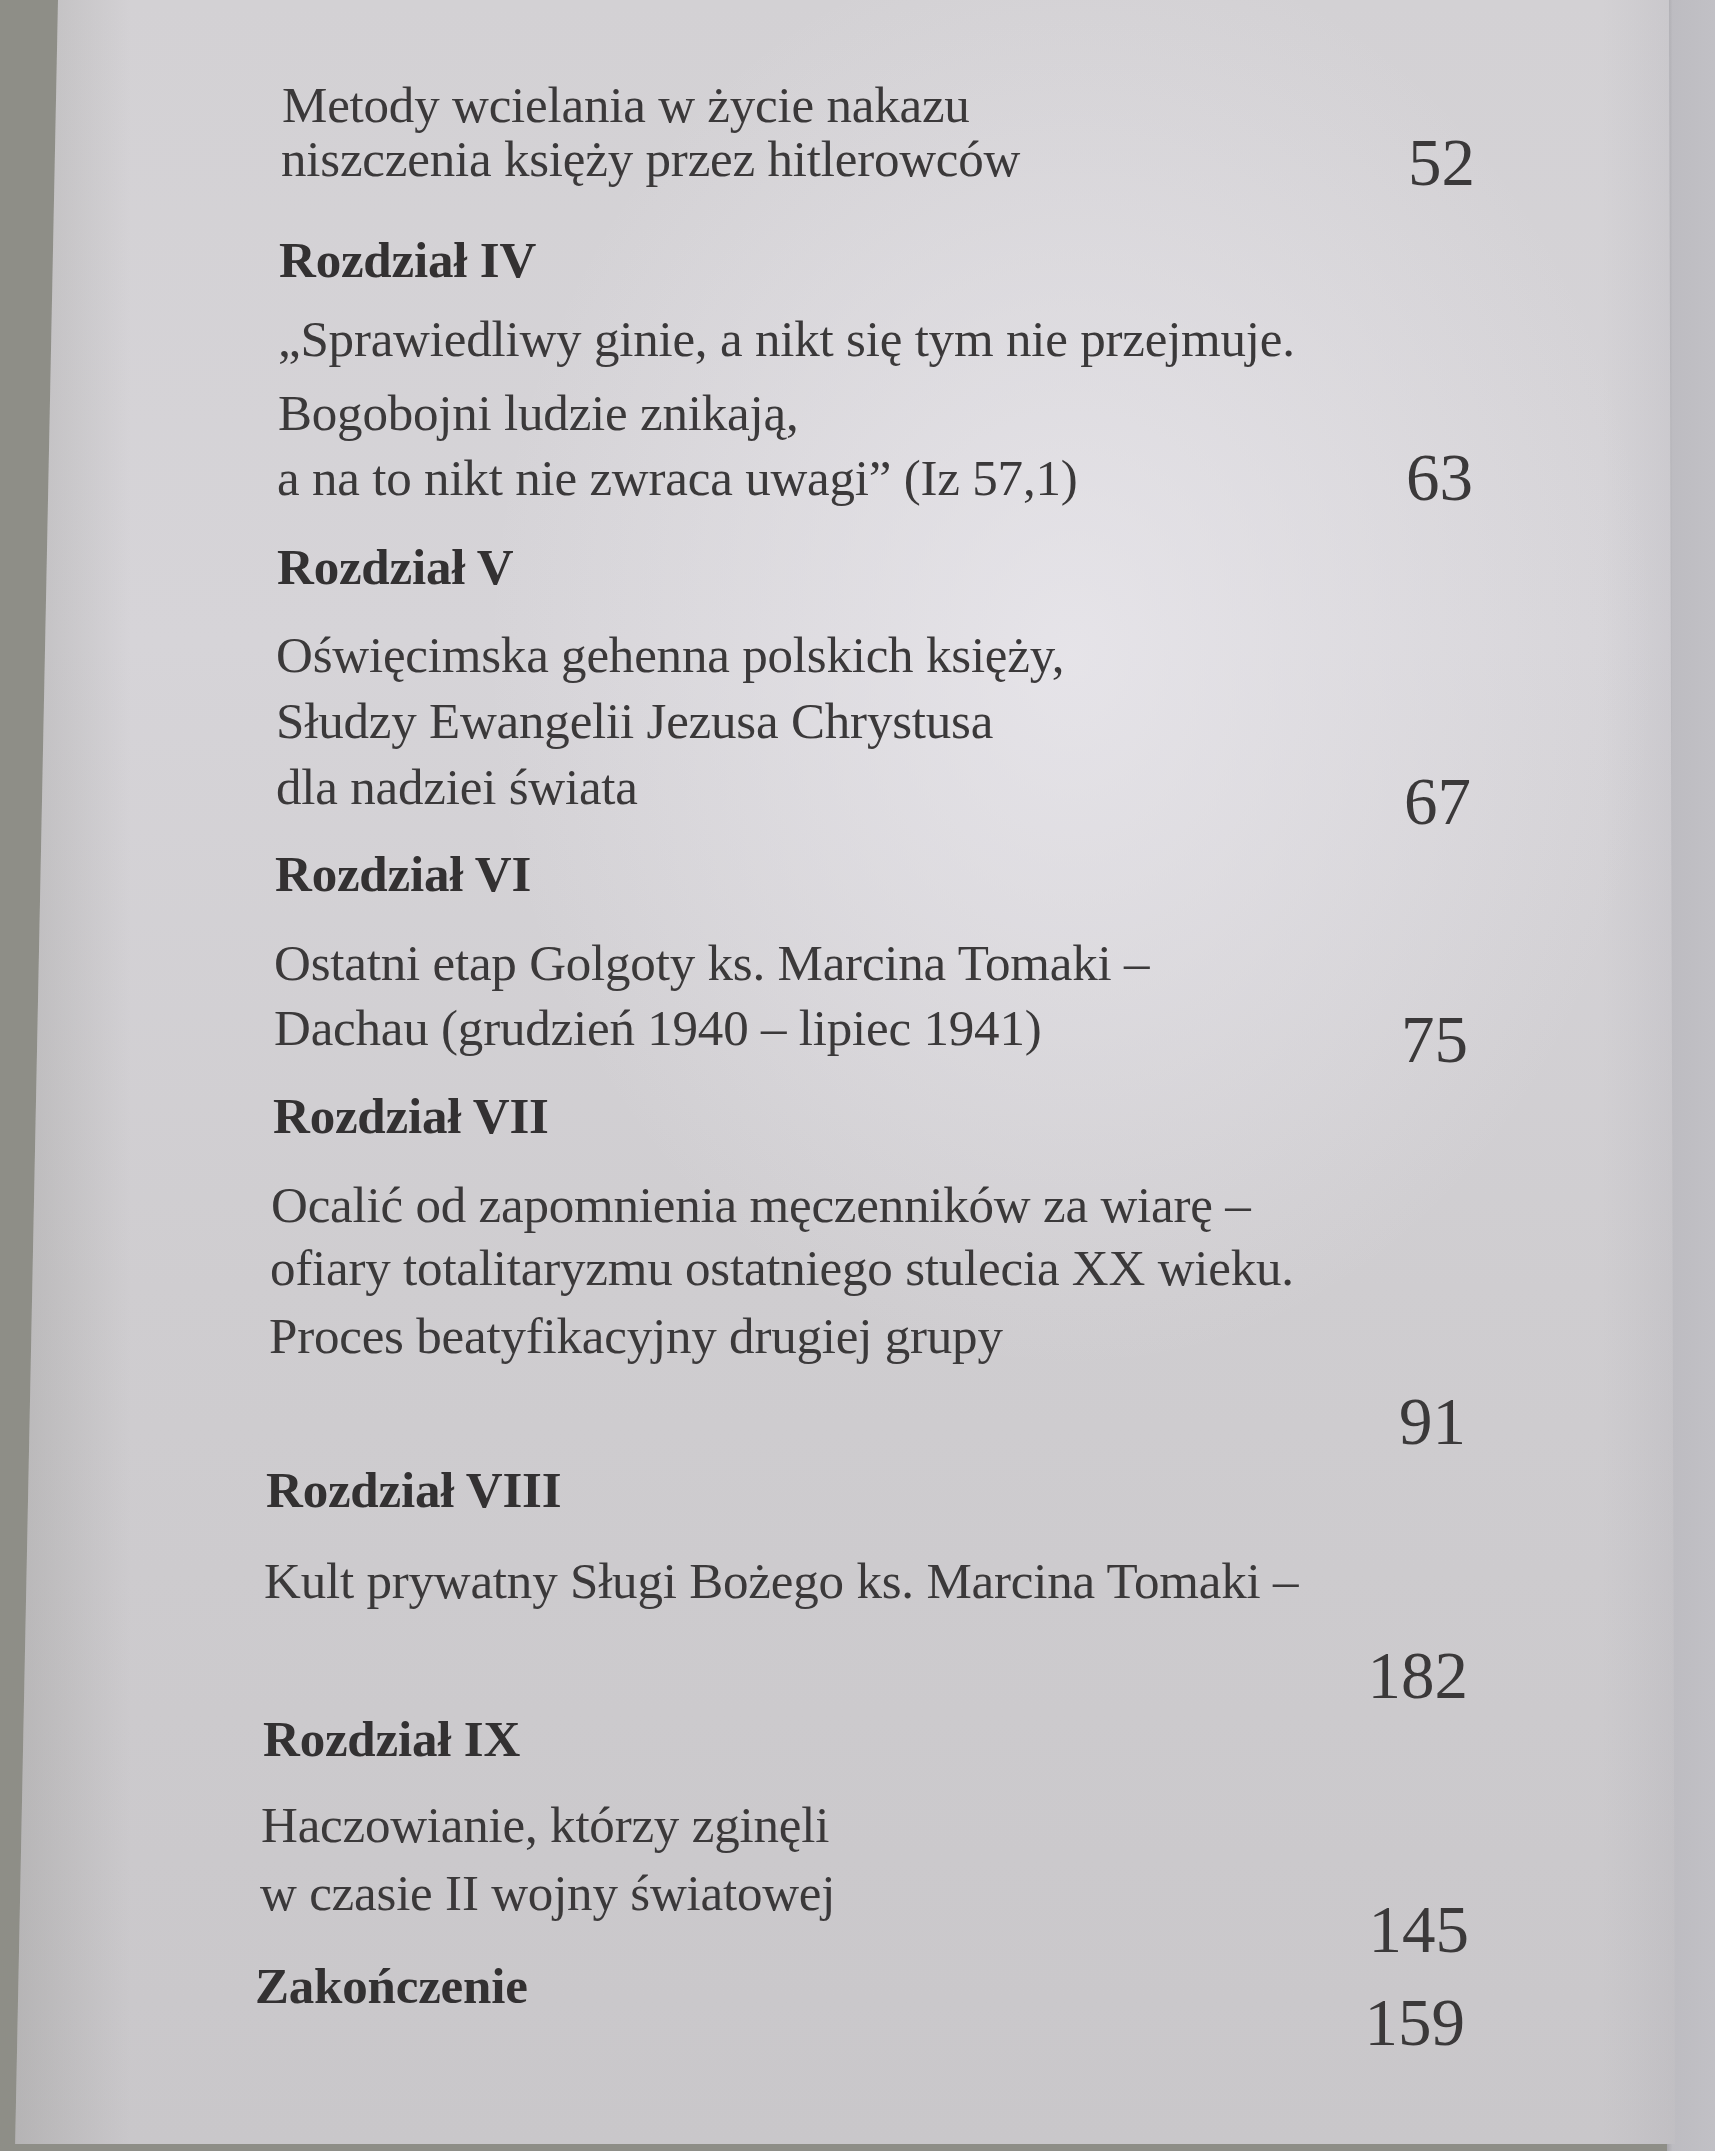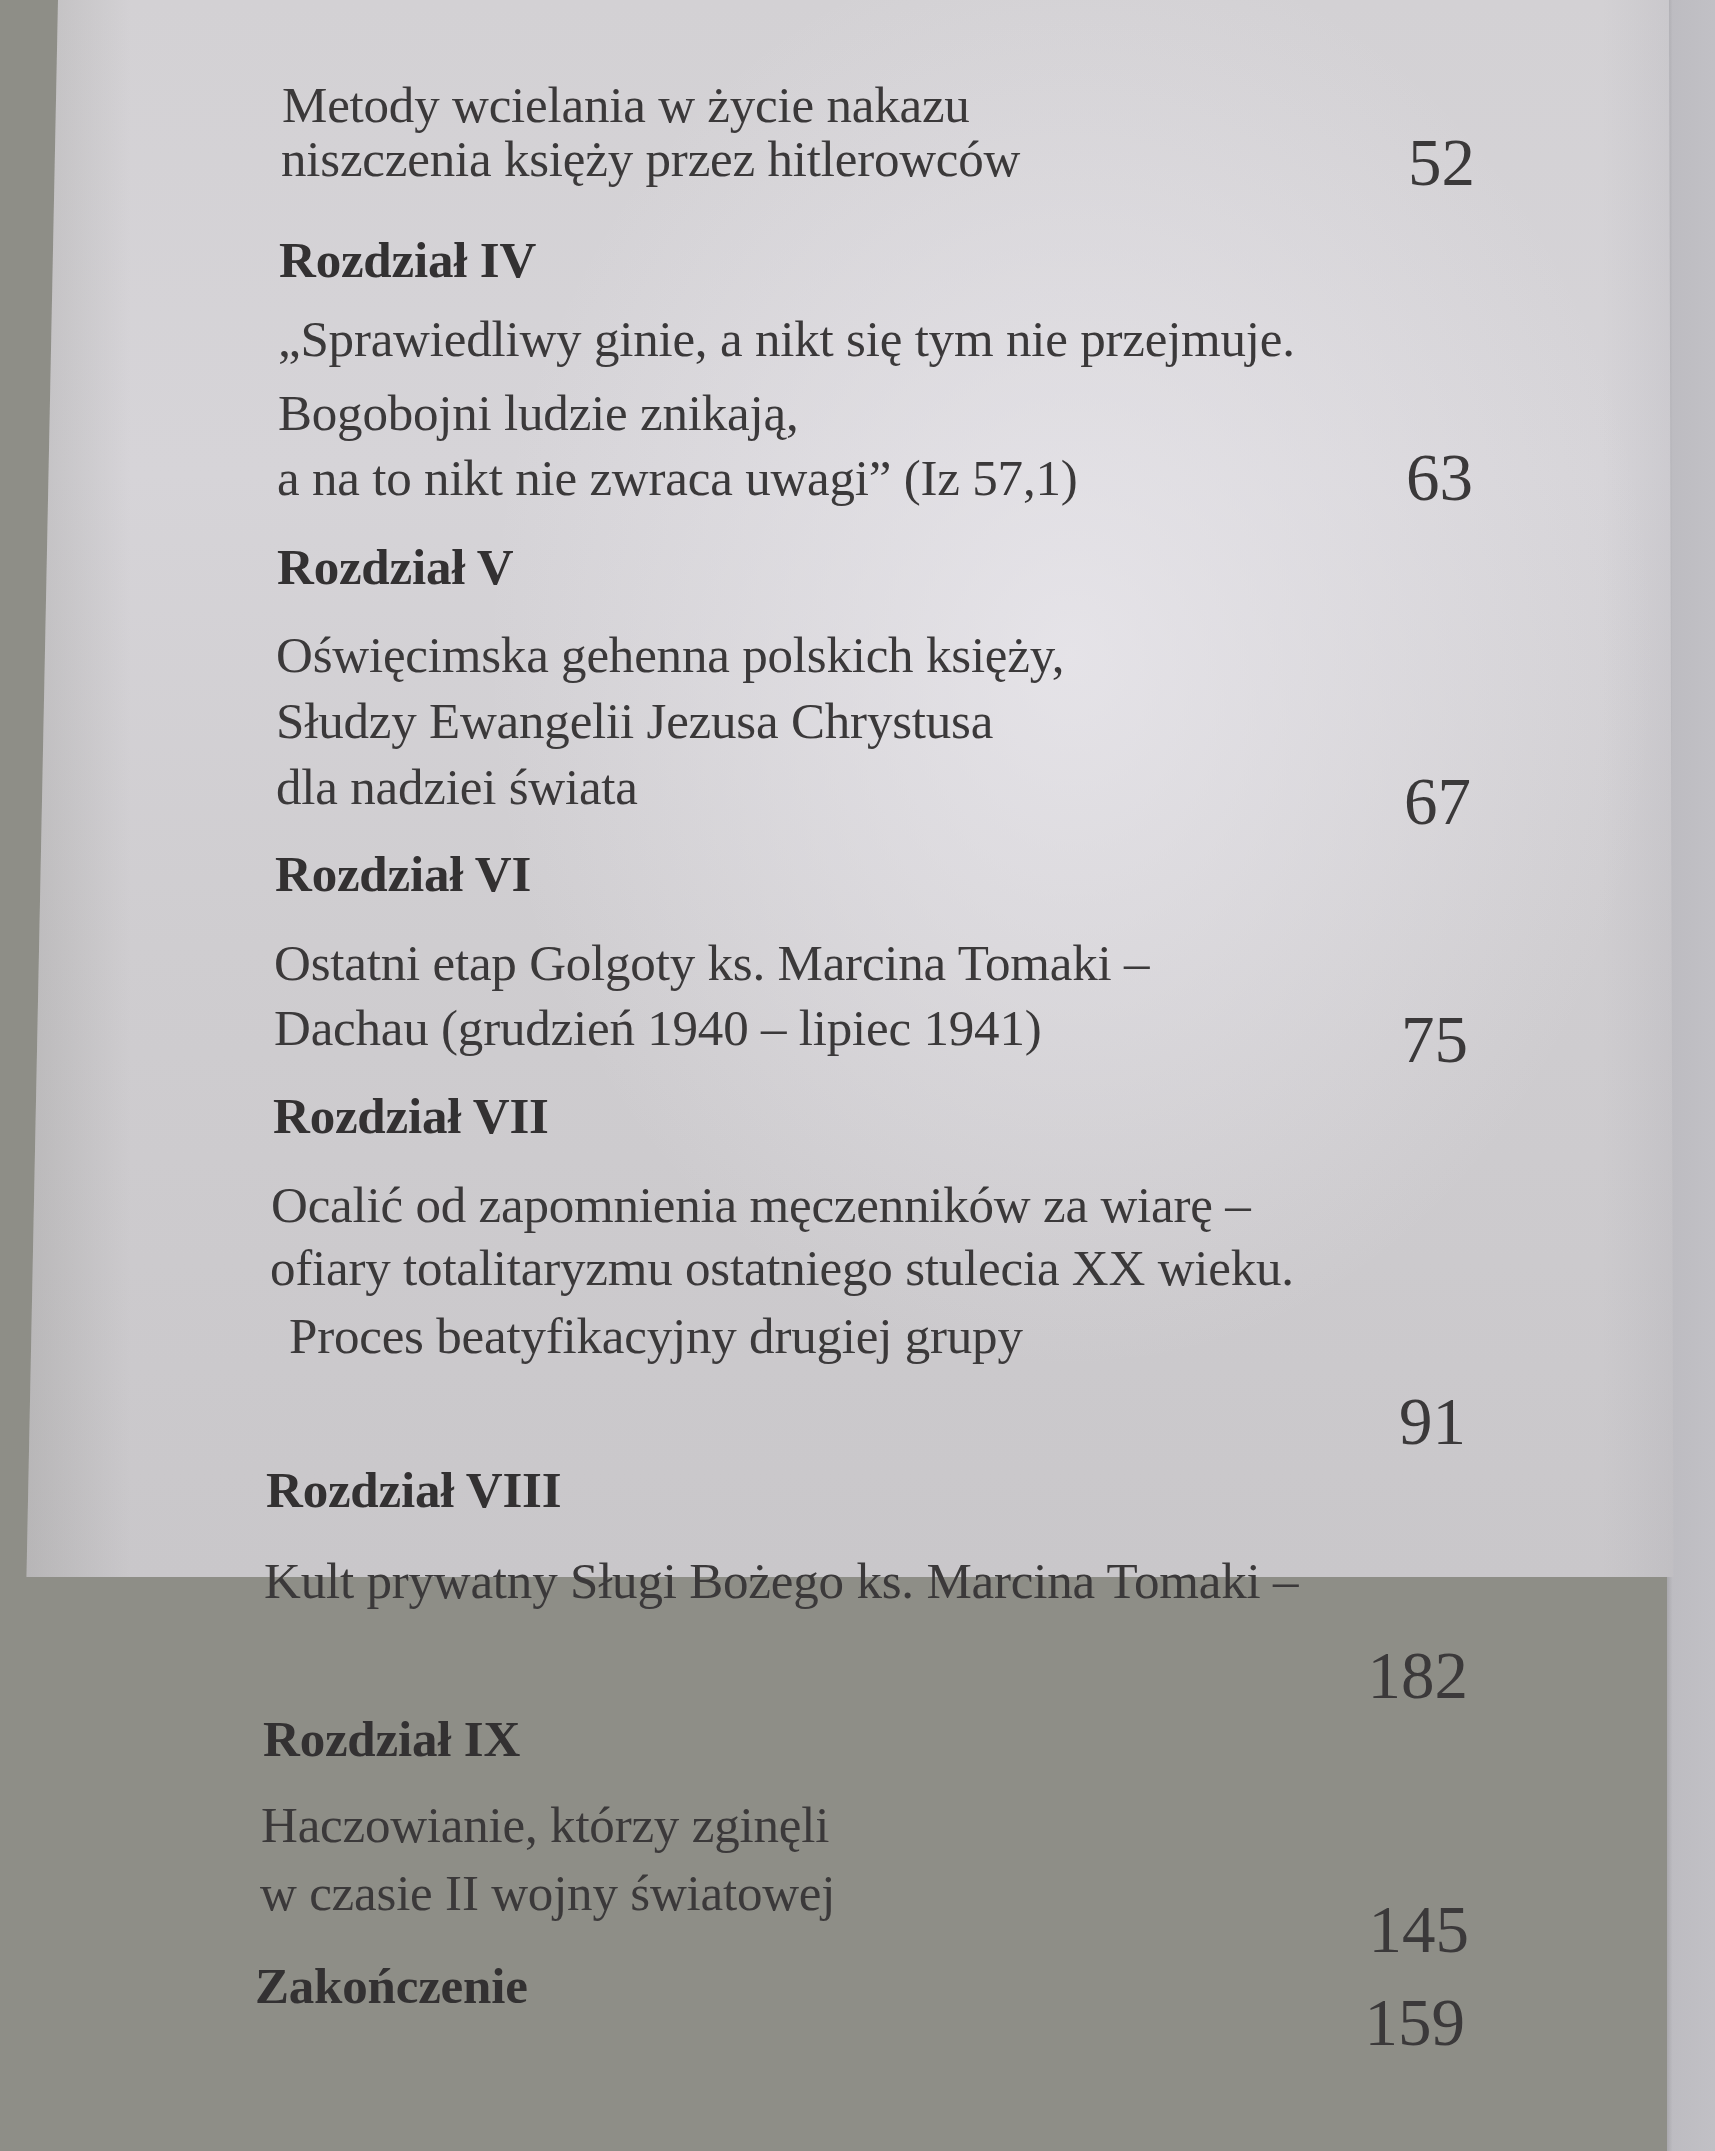--- a/index.html
+++ b/index.html
@@ -6,21 +6,21 @@
   body {
     width: 1715px; height: 2152px; position: relative; overflow: hidden;
     background: #8e8e87;
     font-family: "Liberation Serif", "DejaVu Serif", serif;
   }
   .backdrop-right {
     position: absolute; left: 1667px; top: 0; width: 56px; height: 2152px;
     background: linear-gradient(90deg, #a9a8ad 0px, #bdbcc1 5.6px, #c2c1c6 100%);
   }
   .page {
-    position: absolute; left: 0; top: 0; width: 1715px; height: 1577px;
+    position: absolute; left: 0; top: 0; width: 1715px; height: 2144px;
     clip-path: polygon(58px 0, 1669px 0, 1675px 2152px, 15px 2152px);
     background:
       radial-gradient(ellipse 839px 1025px at 1072px 653px, rgba(235,233,238,0.75), rgba(235,233,238,0) 70%),
       linear-gradient(180deg, #d3d1d4 0%, #d6d4d8 30%, #cfcdd0 60%, #c9c7ca 100%);
   }
   .page::before {
     content: ""; position: absolute; inset: 0;
     background: linear-gradient(90deg, rgba(120,120,115,0.28) 0px, rgba(120,120,115,0) 131px),
                 linear-gradient(270deg, rgba(140,140,150,0.22) 0px, rgba(140,140,150,0) 112px);
   }
@@ -59,21 +59,21 @@
   <div class="pnum" style="right:calc(1715px - 1471px); top:calc(811px - 43px);">67</div>
 
   <div class="line heading" style="left:275px; top:calc(892px - 43px);">Rozdział VI</div>
   <div class="line" style="left:274px; top:calc(981px - 43px);">Ostatni etap Golgoty ks. Marcina Tomaki –</div>
   <div class="line" style="left:274px; top:calc(1046px - 43px);">Dachau (grudzień 1940 – lipiec 1941)</div>
   <div class="pnum" style="right:calc(1715px - 1468px); top:calc(1049px - 43px);">75</div>
 
   <div class="line heading" style="left:273px; top:calc(1134px - 43px);">Rozdział VII</div>
   <div class="line" style="left:271px; top:calc(1223px - 43px);">Ocalić od zapomnienia męczenników za wiarę –</div>
   <div class="line" style="left:270px; top:calc(1286px - 43px);">ofiary totalitaryzmu ostatniego stulecia XX wieku.</div>
-  <div class="line" style="left:269px; top:calc(1354px - 43px);margin-left:20px;">Proces beatyfikacyjny drugiej grupy</div>
+  <div class="line" style="left:269px; top:calc(1354px - 43px);">Proces beatyfikacyjny drugiej grupy</div>
   <div class="pnum" style="right:calc(1715px - 1466px); top:calc(1431px - 43px);">91</div>
 
   <div class="line heading" style="left:266px; top:calc(1508px - 43px);">Rozdział VIII</div>
   <div class="line" style="left:264px; top:calc(1599px - 43px);">Kult prywatny Sługi Bożego ks. Marcina Tomaki –</div>
   <div class="pnum" style="right:calc(1715px - 1468px); top:calc(1685px - 43px);">182</div>
 
   <div class="line heading" style="left:263px; top:calc(1757px - 43px);">Rozdział IX</div>
   <div class="line" style="left:261px; top:calc(1843px - 43px);">Haczowianie, którzy zginęli</div>
   <div class="line" style="left:260px; top:calc(1911px - 43px);">w czasie II wojny światowej</div>
   <div class="pnum" style="right:calc(1715px - 1469px); top:calc(1939px - 43px);">145</div>

